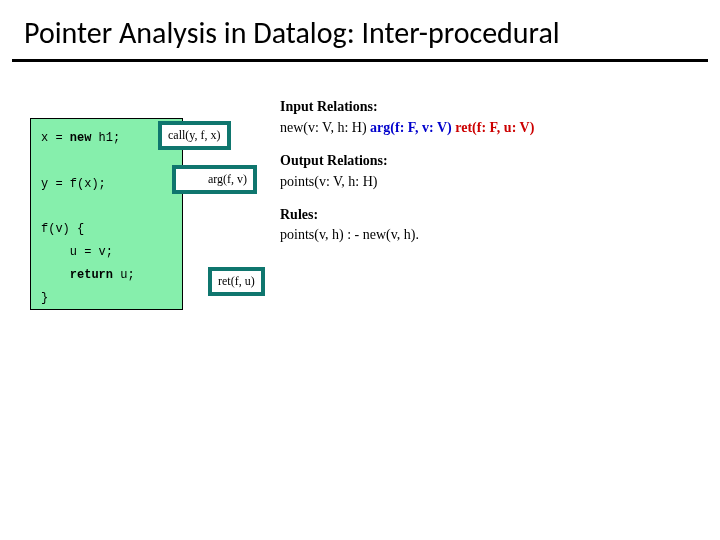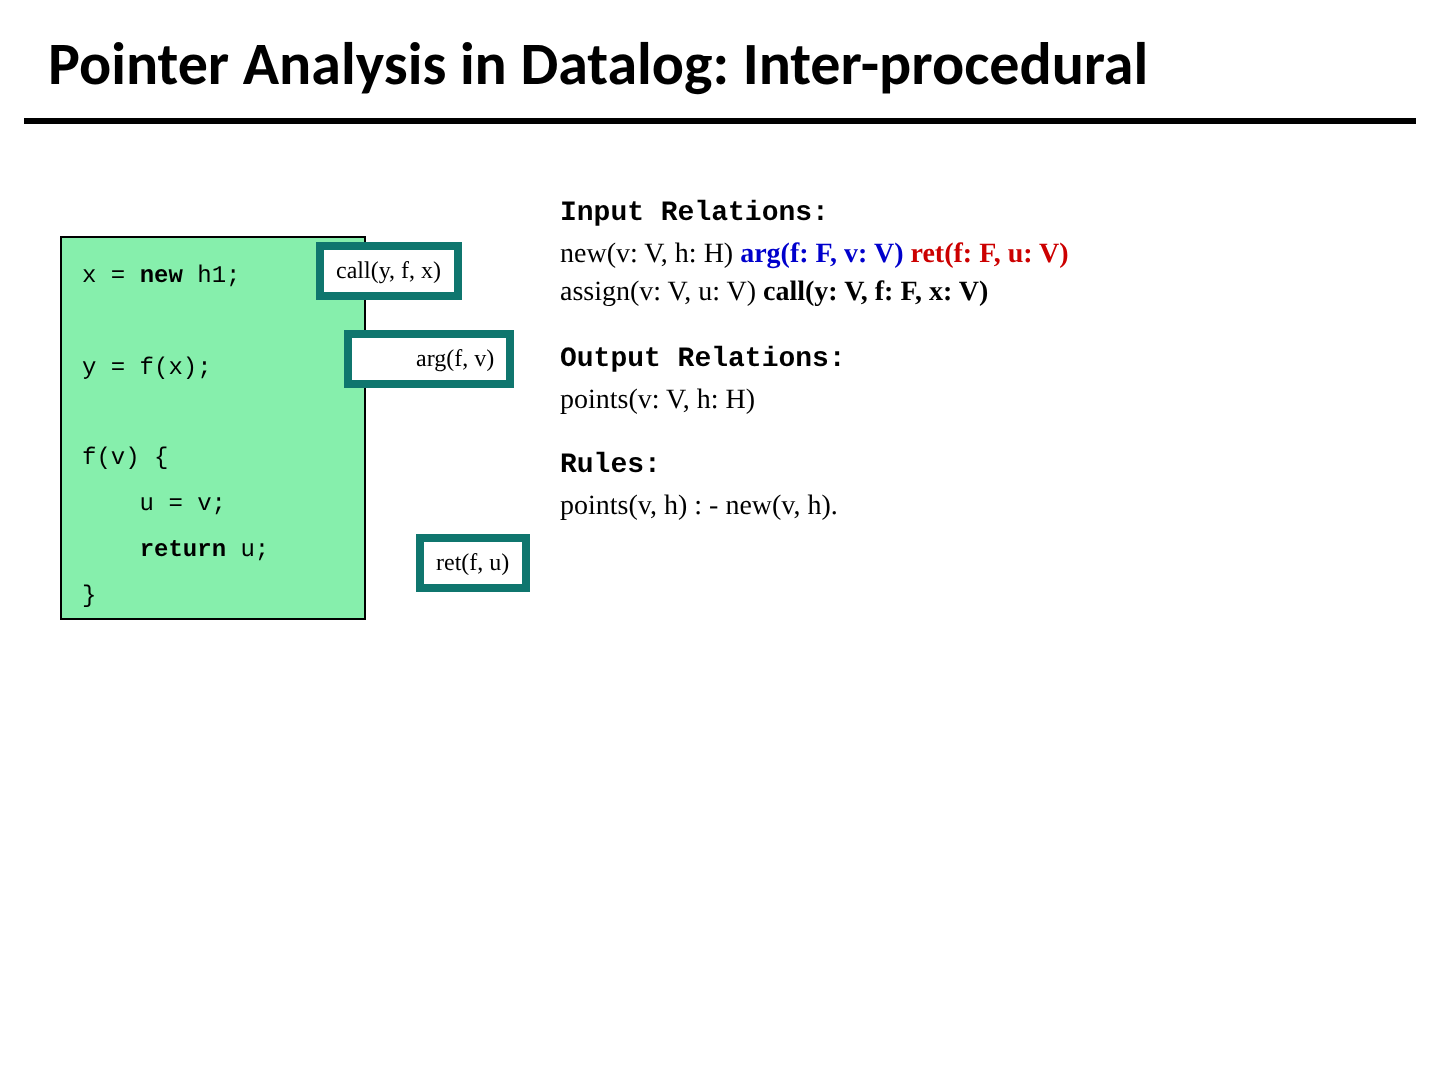--- a/index.html
+++ b/index.html
@@ -7,21 +7,21 @@
     margin: 0;
     padding: 0;
     width: 720px;
     height: 540px;
     font-family: Calibri, Arial, sans-serif;
     background: #fff;
     position: relative;
   }
   .title {
     font-size: 30px;
-    font-weight: 700;
+    font-weight: 400;
     padding: 14px 19px 8px 24px;
     color: #000;
   }
   .hr {
     height: 3px;
     background: #000;
     margin: 0 12px 0 12px;
   }
   .content {
     position: relative;
@@ -55,21 +55,21 @@
   .right {
     position: absolute;
     left: 280px;
     top: 36px;
     width: 418px;
     font-size: 14px;
     line-height: 1.35;
   }
   .sect-head {
     font-weight: bold;
-    font-family: Liberation Mono, monospace;
+    font-family: Liberation Serif, serif;
     margin-top: 14px;
     margin-bottom: 2px;
   }
   .sect-head:first-child { margin-top: 0; }
   .mono {
     font-family: Liberation Serif, serif;
     font-size: 14px;
   }
   .blue { color: #0000cc; font-weight: bold; }
   .red  { color: #cc0000; font-weight: bold; }
@@ -94,23 +94,20 @@
 
   <div class="label-box label-call">call(y, f, x)</div>
   <div class="label-box label-arg">arg(f, v)</div>
   <div class="label-box label-ret">ret(f, u)</div>
 
   <div class="right">
     <div class="sect-head">Input Relations:</div>
     <div class="mono">
       <span>new(v: V, h: H)  </span><span class="blue">arg(f: F, v: V)</span><span>  </span><span class="red">ret(f: F, u: V)</span>
     </div>
-    <div class="mono">
-      <span>assign(v: V, u: V)  </span><span class="bold">call(y: V, f: F, x: V)</span>
-    </div>
 
     <div class="sect-head">Output Relations:</div>
     <div class="mono">points(v: V, h: H)</div>
 
     <div class="sect-head">Rules:</div>
     <div class="mono">points(v, h) : - new(v, h).</div>
   </div>
 
 </div>
 

